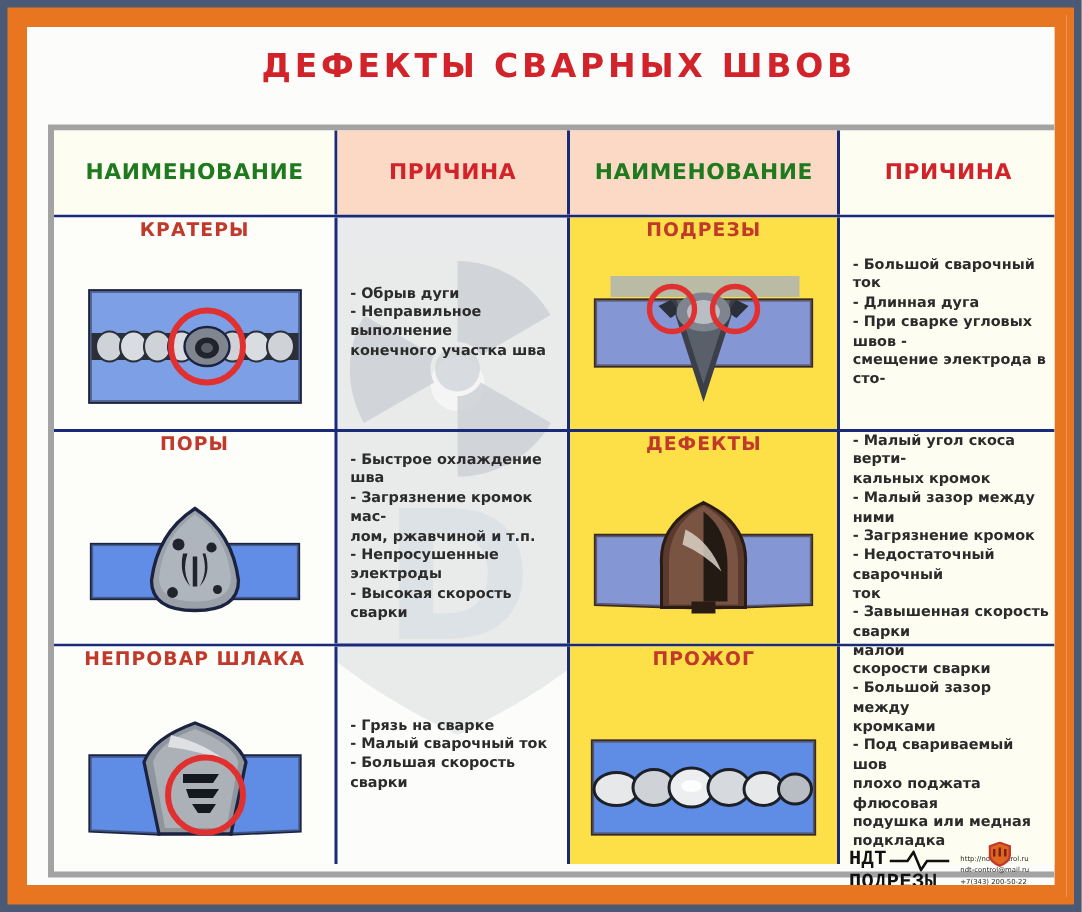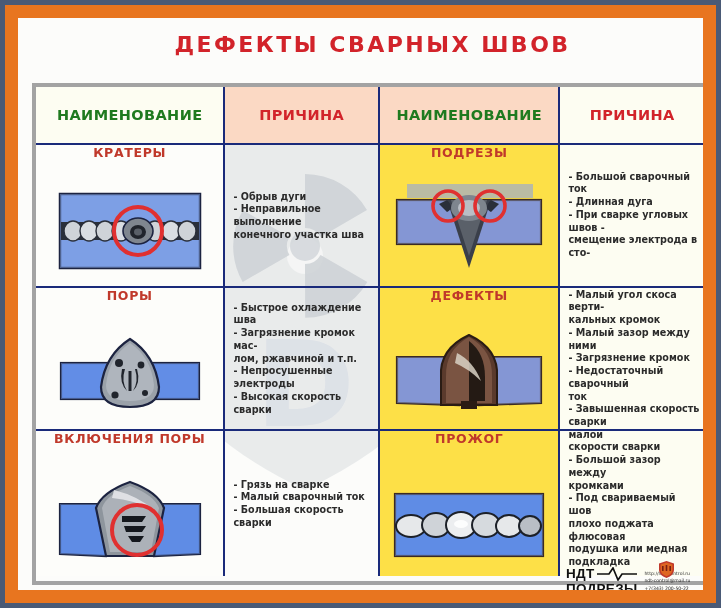--- a/index.html
+++ b/index.html
@@ -117,21 +117,21 @@
 
   
   #logoblock{
     position:absolute;
     left:548px;top:541px;
     width:140px;height:44px;
     z-index:5;
     display:flex;align-items:center;
   }
   #ndtlogo{
-    font-family:Liberation Sans, sans-serif;
+    font-family:Liberation Mono, monospace;
     color:#111;
     font-size:13.5px;
     font-weight:bold;
     line-height:1.0;
     letter-spacing:.3px;
   }
   #ndtlogo .l1{display:flex;align-items:center;}
   #contact{
     margin-left:7px;
     display:flex;align-items:center;gap:4px;
@@ -290,21 +290,21 @@
            <div>- Недостаточный сварочный</div>
            <div>ток</div>
            <div>- Завышенная скорость</div>
            <div>сварки</div>
          </div>
        </div>
      </div>
 
      <div class="trow body last">
        <div class="cell c1">
-         <div class="defect-name">ВКЛЮЧЕНИЯ ПОРЫ</div>
+         <div class="defect-name">НЕПРОВАР ШЛАКА</div>
          <svg class="art" width="152" height="96" viewBox="0 0 152 96">
            <path d="M6 36 L62 36 L52 88 L6 86 Z" fill="#4f7fe0" stroke="#1c2340" stroke-width="2.2"></path>
            <path d="M90 36 L146 36 L146 86 L100 88 Z" fill="#4f7fe0" stroke="#1c2340" stroke-width="2.2"></path>
            <path d="M6 36 L62 36 L52 88 L6 86 Z" fill="#79a0ee" opacity=".4"></path>
            <path d="M90 36 L146 36 L146 86 L100 88 Z" fill="#79a0ee" opacity=".4"></path>
            <path d="M76 14 Q104 24 110 40 L100 88 L52 88 L42 40 Q48 24 76 14 Z" fill="#8e959d" stroke="#1c2340" stroke-width="2.2"></path>
            <path d="M76 18 Q100 27 105 40 L97 84 L56 84 L48 40 Q52 27 76 18 Z" fill="#b5bbc2" opacity=".75"></path>
            <path d="M60 22 Q84 28 100 42 Q80 32 58 30 Z" fill="#e4e6e9" opacity=".9"></path>
            <g fill="#15181e">
              <path d="M68 48 L92 48 L88 54 L68 54 Z"></path>

